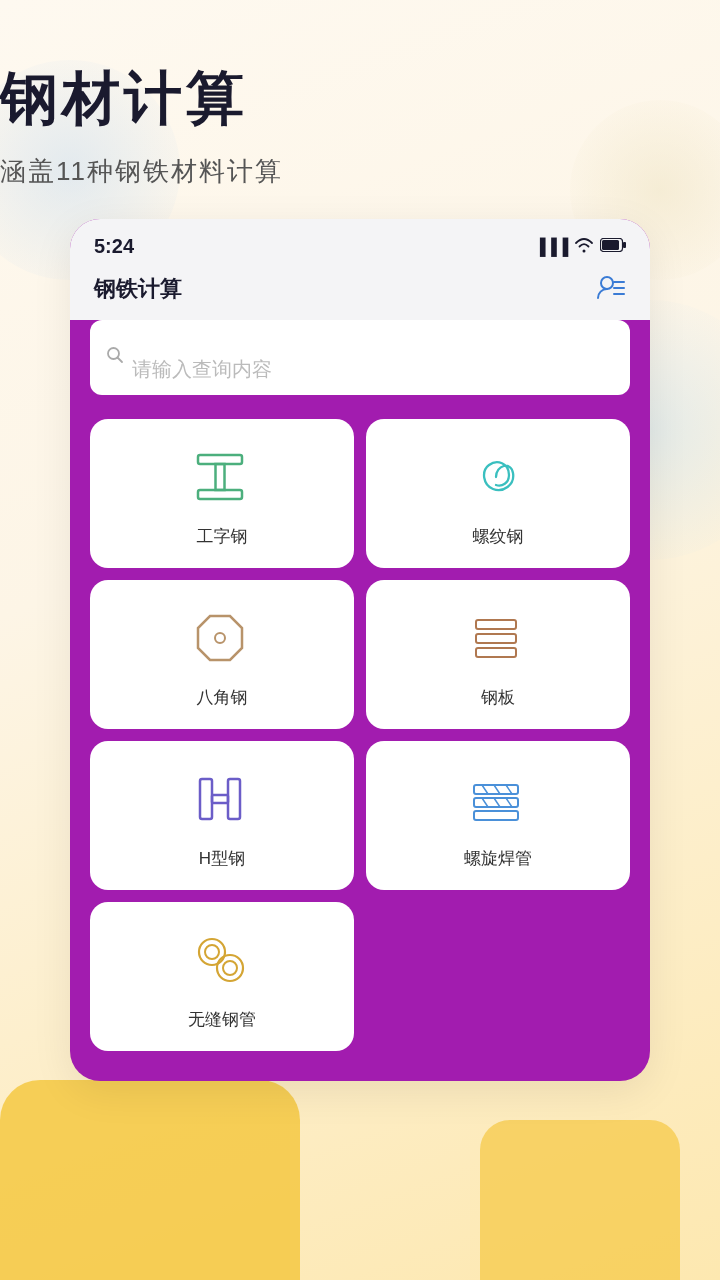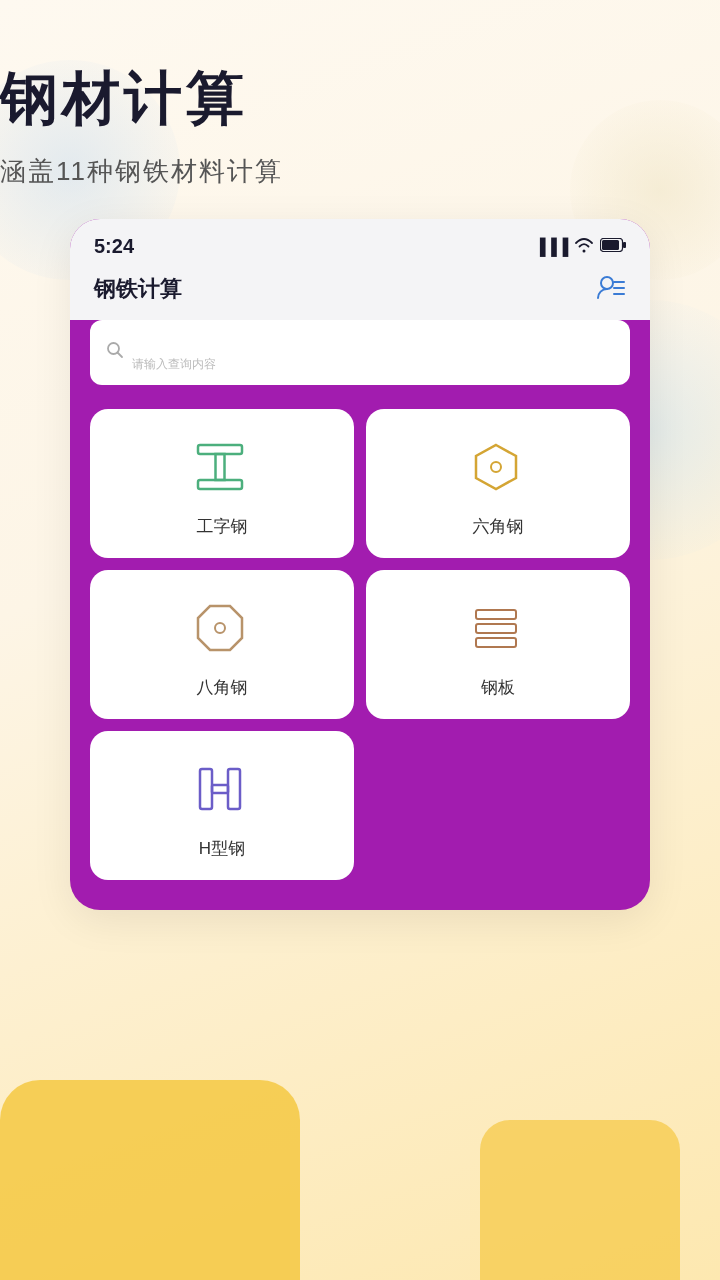--- a/index.html
+++ b/index.html
@@ -149,21 +149,21 @@
       padding: 12px 16px;
       display: flex;
       align-items: center;
       gap: 8px;
     }
     .search-icon-wrap {
       color: #aaa;
       font-size: 18px;
     }
     .search-placeholder {
-      font-size: 12px;
+      font-size: 20px;
       color: #bbb;
       margin-top: 24px;
     }
 
     
     .grid-container {
       display: grid;
       grid-template-columns: 1fr 1fr;
       gap: 12px;
       padding: 8px 20px 0 20px;
@@ -256,24 +256,23 @@
   <div class="grid-item">
         <div class="grid-icon"><svg width="60" height="60" viewBox="0 0 60 60" fill="none">
           <rect x="8" y="8" width="44" height="9" rx="2" stroke="#4caf7d" stroke-width="2.5" fill="none"></rect>
           <rect x="8" y="43" width="44" height="9" rx="2" stroke="#4caf7d" stroke-width="2.5" fill="none"></rect>
           <rect x="25.5" y="17" width="9" height="26" stroke="#4caf7d" stroke-width="2.5" fill="none"></rect>
         </svg></div>
         <div class="grid-label">工字钢</div>
       </div>
       <div class="grid-item">
         <div class="grid-icon"><svg width="60" height="60" viewBox="0 0 60 60" fill="none">
-          <polygon points="30,8 50,19 50,41 30,52 10,41 10,19" stroke="#d4a534" stroke-width="2.5" fill="none"></polygon>
-          <circle cx="30" cy="30" r="5" stroke="#d4a534" stroke-width="2" fill="none"></circle>
-        </svg></div>
-        <div class="grid-label">六角钢</div>
+          <path d="M30 30 C30 18,45 14,47 26 C49 38,37 46,27 42 C17 38,15 24,23 18 C31 12,43 16,43 28 C43 36 36 40 30 38" stroke="#3abfbf" stroke-width="2.3" fill="none" stroke-linecap="round"></path>
+        </svg></div>
+        <div class="grid-label">螺纹钢</div>
       </div>
       <div class="grid-item">
         <div class="grid-icon"><svg width="60" height="60" viewBox="0 0 60 60" fill="none">
           <polygon points="20,8 40,8 52,20 52,40 40,52 20,52 8,40 8,20" stroke="#b8936a" stroke-width="2.5" fill="none"></polygon>
           <circle cx="30" cy="30" r="5" stroke="#b8936a" stroke-width="2" fill="none"></circle>
         </svg></div>
         <div class="grid-label">八角钢</div>
       </div>
       <div class="grid-item">
         <div class="grid-icon"><svg width="60" height="60" viewBox="0 0 60 60" fill="none">
@@ -284,15 +283,38 @@
         <div class="grid-label">钢板</div>
       </div>
       <div class="grid-item">
         <div class="grid-icon"><svg width="60" height="60" viewBox="0 0 60 60" fill="none">
           <rect x="10" y="10" width="12" height="40" rx="2" stroke="#6b5dc8" stroke-width="2.5" fill="none"></rect>
           <rect x="38" y="10" width="12" height="40" rx="2" stroke="#6b5dc8" stroke-width="2.5" fill="none"></rect>
           <rect x="22" y="26" width="16" height="8" rx="1" stroke="#6b5dc8" stroke-width="2.5" fill="none"></rect>
         </svg></div>
         <div class="grid-label">H型钢</div>
       </div>
+      <div class="grid-item">
+        <div class="grid-icon"><svg width="60" height="60" viewBox="0 0 60 60" fill="none">
+          <rect x="8" y="16" width="44" height="9" rx="2" stroke="#4a90d9" stroke-width="2" fill="none"></rect>
+          <rect x="8" y="29" width="44" height="9" rx="2" stroke="#4a90d9" stroke-width="2" fill="none"></rect>
+          <rect x="8" y="42" width="44" height="9" rx="2" stroke="#4a90d9" stroke-width="2" fill="none"></rect>
+          <line x1="16" y1="16" x2="22" y2="25" stroke="#4a90d9" stroke-width="1.5" stroke-linecap="round"></line>
+          <line x1="28" y1="16" x2="34" y2="25" stroke="#4a90d9" stroke-width="1.5" stroke-linecap="round"></line>
+          <line x1="40" y1="16" x2="46" y2="25" stroke="#4a90d9" stroke-width="1.5" stroke-linecap="round"></line>
+          <line x1="16" y1="29" x2="22" y2="38" stroke="#4a90d9" stroke-width="1.5" stroke-linecap="round"></line>
+          <line x1="28" y1="29" x2="34" y2="38" stroke="#4a90d9" stroke-width="1.5" stroke-linecap="round"></line>
+          <line x1="40" y1="29" x2="46" y2="38" stroke="#4a90d9" stroke-width="1.5" stroke-linecap="round"></line>
+        </svg></div>
+        <div class="grid-label">螺旋焊管</div>
+      </div>
+      <div class="grid-item">
+        <div class="grid-icon"><svg width="60" height="60" viewBox="0 0 60 60" fill="none">
+          <circle cx="22" cy="22" r="13" stroke="#d4a534" stroke-width="2.2" fill="none"></circle>
+          <circle cx="22" cy="22" r="7" stroke="#d4a534" stroke-width="2" fill="none"></circle>
+          <circle cx="40" cy="38" r="13" stroke="#d4a534" stroke-width="2.2" fill="none"></circle>
+          <circle cx="40" cy="38" r="7" stroke="#d4a534" stroke-width="2" fill="none"></circle>
+        </svg></div>
+        <div class="grid-label">无缝钢管</div>
+      </div>
     </div>
 
 </div>
 
 </body></html>

